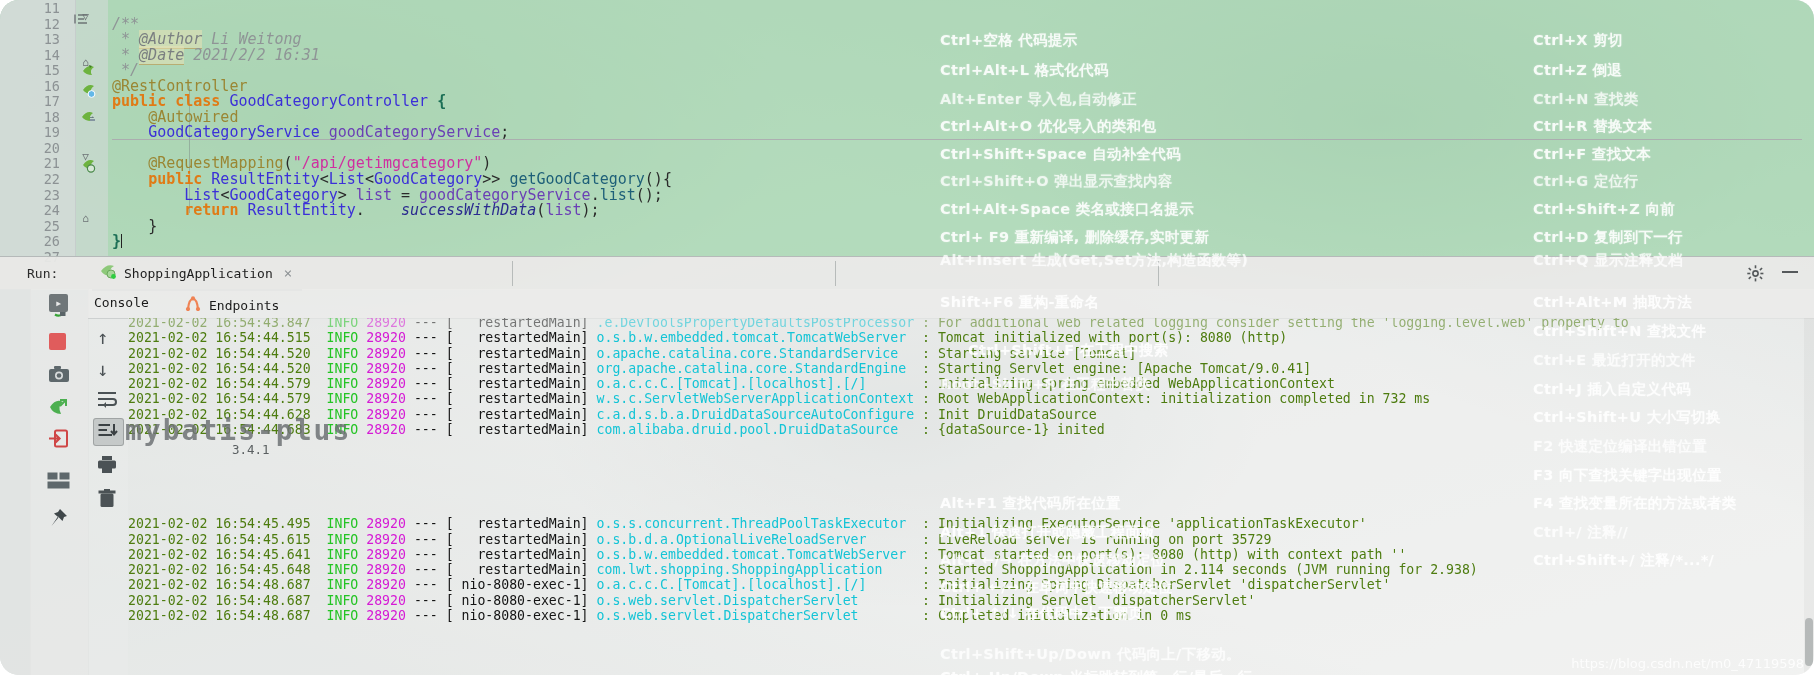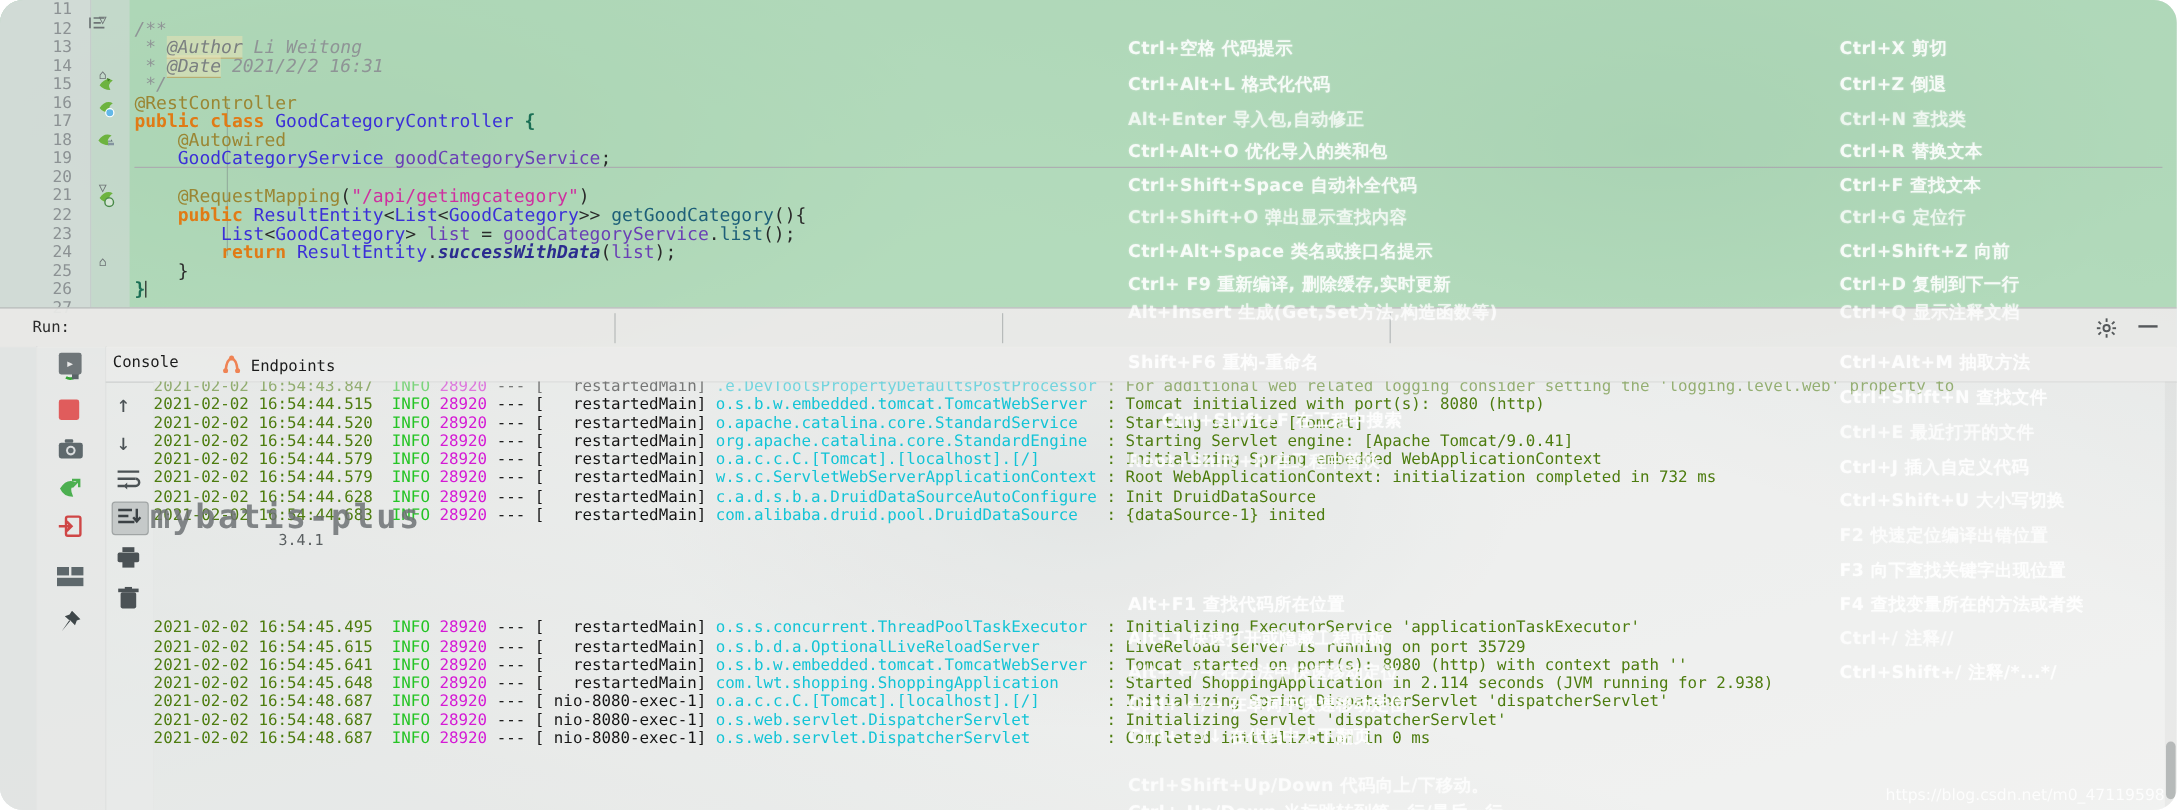--- a/index.html
+++ b/index.html
@@ -62,21 +62,21 @@
   }
   .code .row{height:15.55px;}
   .cm    {color:#8f9496;font-style:italic;}
   .cmtag {color:#7a7f81;font-style:italic;background:rgba(232,225,180,.55);border-bottom:1px solid #b8ad72;}
   .ann   {color:#9a8633;}
   .kw    {color:#e07b16;font-weight:bold;}
   .type  {color:#3b2fd8;}
   .ident {color:#6a3fb5;}
   .str   {color:#cf2fa0;}
   .meth  {color:#1d5f78;}
-  .mi    {color:#2b2b8f;font-style:italic;font-weight:bold;}
+  .mi    {color:#2b2b8f;font-style:italic;font-weight:normal;margin-left:36px;}
   .pl    {color:#1b6f55;font-weight:bold;}
   .pn    {color:#2a2a2a;}
 
   .caret{display:inline-block;width:1px;height:14px;background:#222;vertical-align:-2px;}
   .sep-line{
     position:absolute;left:112px;top:139px;width:1690px;height:1px;
     background:rgba(170,140,170,.55);
   }
   .code-fold{position:absolute;left:189px;width:1px;background:rgba(120,130,130,.45);}
 
@@ -261,20 +261,31 @@
         </svg>
     </div>
 
     <div class="code-fold" style="top:86px;height:127px;"></div>
     <div class="sep-line"></div>
     <div class="code" id="codeBody"><div class="row">&nbsp;</div><div class="row"><span class="cm">/**</span></div><div class="row"><span class="cm"> * </span><span class="cmtag">@Author</span><span class="cm"> Li Weitong</span></div><div class="row"><span class="cm"> * </span><span class="cmtag">@Date</span><span class="cm"> 2021/2/2 16:31</span></div><div class="row"><span class="cm"> */</span></div><div class="row"><span class="ann">@RestController</span></div><div class="row"><span class="kw">public</span> <span class="kw">class</span> <span class="type">GoodCategoryController</span> <span class="pl">{</span></div><div class="row">    <span class="ann">@Autowired</span></div><div class="row">    <span class="type">GoodCategoryService</span> <span class="ident">goodCategoryService</span><span class="pn">;</span></div><div class="row">&nbsp;</div><div class="row">    <span class="ann">@RequestMapping</span><span class="pn">(</span><span class="str">"/api/getimgcategory"</span><span class="pn">)</span></div><div class="row">    <span class="kw">public</span> <span class="type">ResultEntity</span><span class="pn">&lt;</span><span class="type">List</span><span class="pn">&lt;</span><span class="type">GoodCategory</span><span class="pn">&gt;&gt;</span> <span class="meth">getGoodCategory</span><span class="pn">(){</span></div><div class="row">        <span class="type">List</span><span class="pn">&lt;</span><span class="type">GoodCategory</span><span class="pn">&gt;</span> <span class="ident">list</span> <span class="pn">=</span> <span class="ident">goodCategoryService</span><span class="pn">.</span><span class="meth">list</span><span class="pn">();</span></div><div class="row">        <span class="kw">return</span> <span class="type">ResultEntity</span><span class="pn">.</span><span class="mi">successWithData</span><span class="pn">(</span><span class="ident">list</span><span class="pn">);</span></div><div class="row">    <span class="pn">}</span></div><div class="row"><span class="pl">}</span><span class="caret"></span></div><div class="row">&nbsp;</div></div>
   </div>
 
   <div class="runbar">
     <div class="run-label">Run:</div>
+    <div class="run-tab">
+      <span>
+        <svg width="17" height="16" viewBox="0 0 17 16">
+            <path d="M1 8 Q7 0 14 3 Q8 6 11 13 Q4 13 1 8Z" fill="#8ec97a"></path>
+            <circle cx="11" cy="11" r="4" fill="#a7d79a" stroke="#6aa85c" stroke-width="1"></circle>
+            <circle cx="13.5" cy="13.5" r="2.4" fill="#2ecc40"></circle>
+          </svg>
+      </span>
+      <span class="txt">ShoppingApplication</span>
+      <span class="close">×</span>
+    </div>
     <div class="runbar-div" style="left:512px;"></div>
     <div class="runbar-div" style="left:835px;"></div>
     <div class="runbar-div" style="left:1158px;"></div>
     <div class="gear">
       <svg width="17" height="17" viewBox="0 0 17 17">
           <g fill="#55595b">
         <circle cx="8.5" cy="8.5" r="2.6" fill="none" stroke="#55595b" stroke-width="1.6"></circle>
         <rect x="7.7" y="0.3" width="1.6" height="3"></rect>
             <rect x="7.7" y="13.4" width="1.6" height="3"></rect>
         <rect x="0.3" y="7.7" width="3" height="1.6"></rect>

